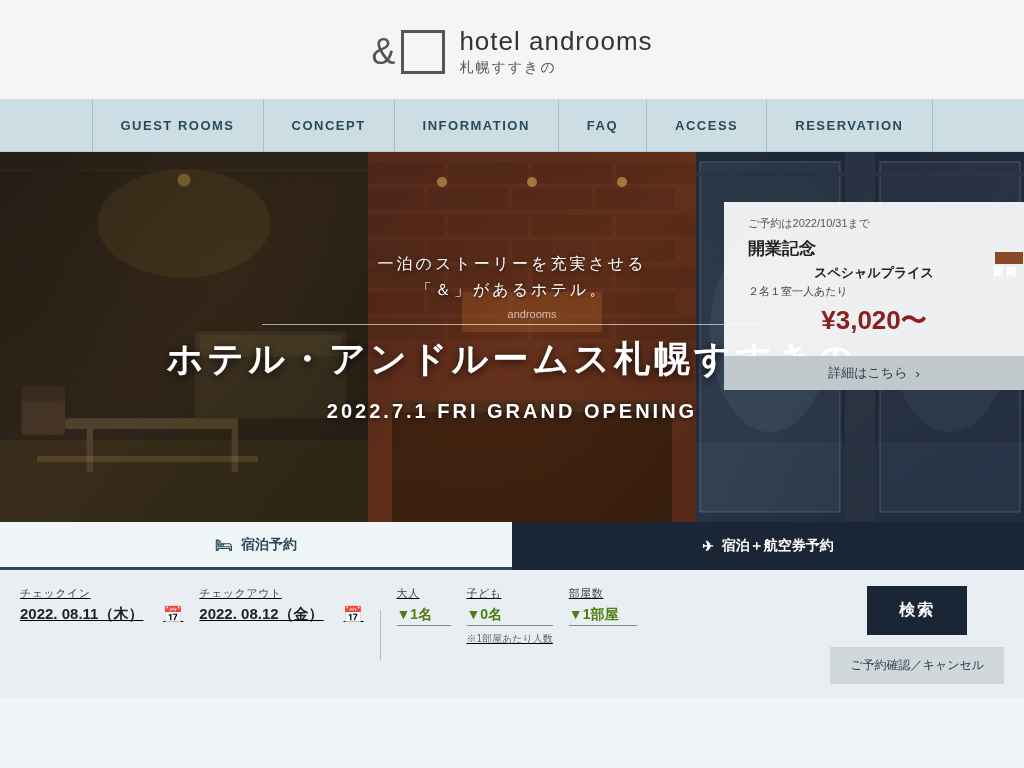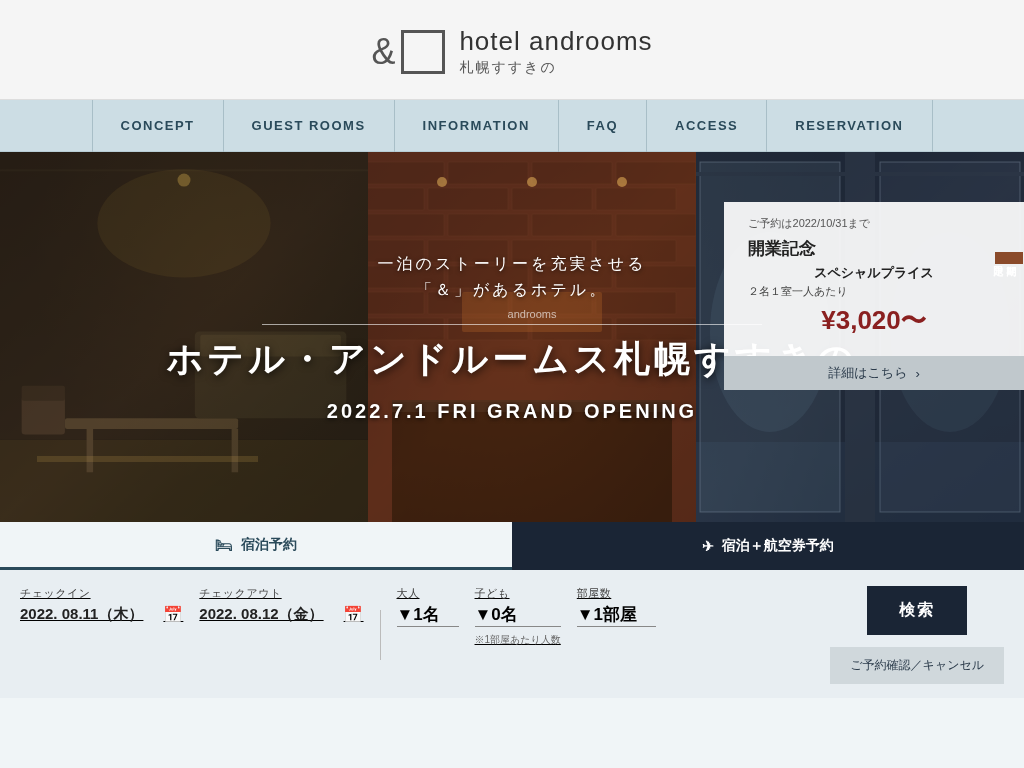--- a/index.html
+++ b/index.html
@@ -316,23 +316,23 @@
       cursor: pointer;
     }
     .form-select-wrapper {
       position: relative;
       border-bottom: 1px solid #888;
       padding-bottom: 2px;
     }
     .form-select {
       background: transparent;
       border: none;
-      font-size: 17px;
+      font-size: 14px;
       font-weight: 600;
-      color: #000000;
+      color: #4d7c0f;
       padding-right: 18px;
       appearance: none;
       cursor: pointer;
       outline: none;
     }
     .form-note {
       font-size: 10px;
       color: #666;
       margin-top: 2px;
     }
@@ -397,22 +397,22 @@
     </div>
     <div class="logo-text-area">
       <span class="logo-name">hotel androoms</span>
       <span class="logo-subtitle">札幌すすきの</span>
     </div>
   </div>
 </header>
 
 <nav class="nav">
   <div class="nav-inner">
+    <a class="nav-item">GUEST ROOMS</a>
     <a class="nav-item">CONCEPT</a>
-    <a class="nav-item">GUEST ROOMS</a>
     <a class="nav-item">INFORMATION</a>
     <a class="nav-item">FAQ</a>
     <a class="nav-item">ACCESS</a>
     <a class="nav-item">RESERVATION</a>
   </div>
 </nav>
 
 <div class="hero">
 
   <div class="hero-panel hero-panel-left">

